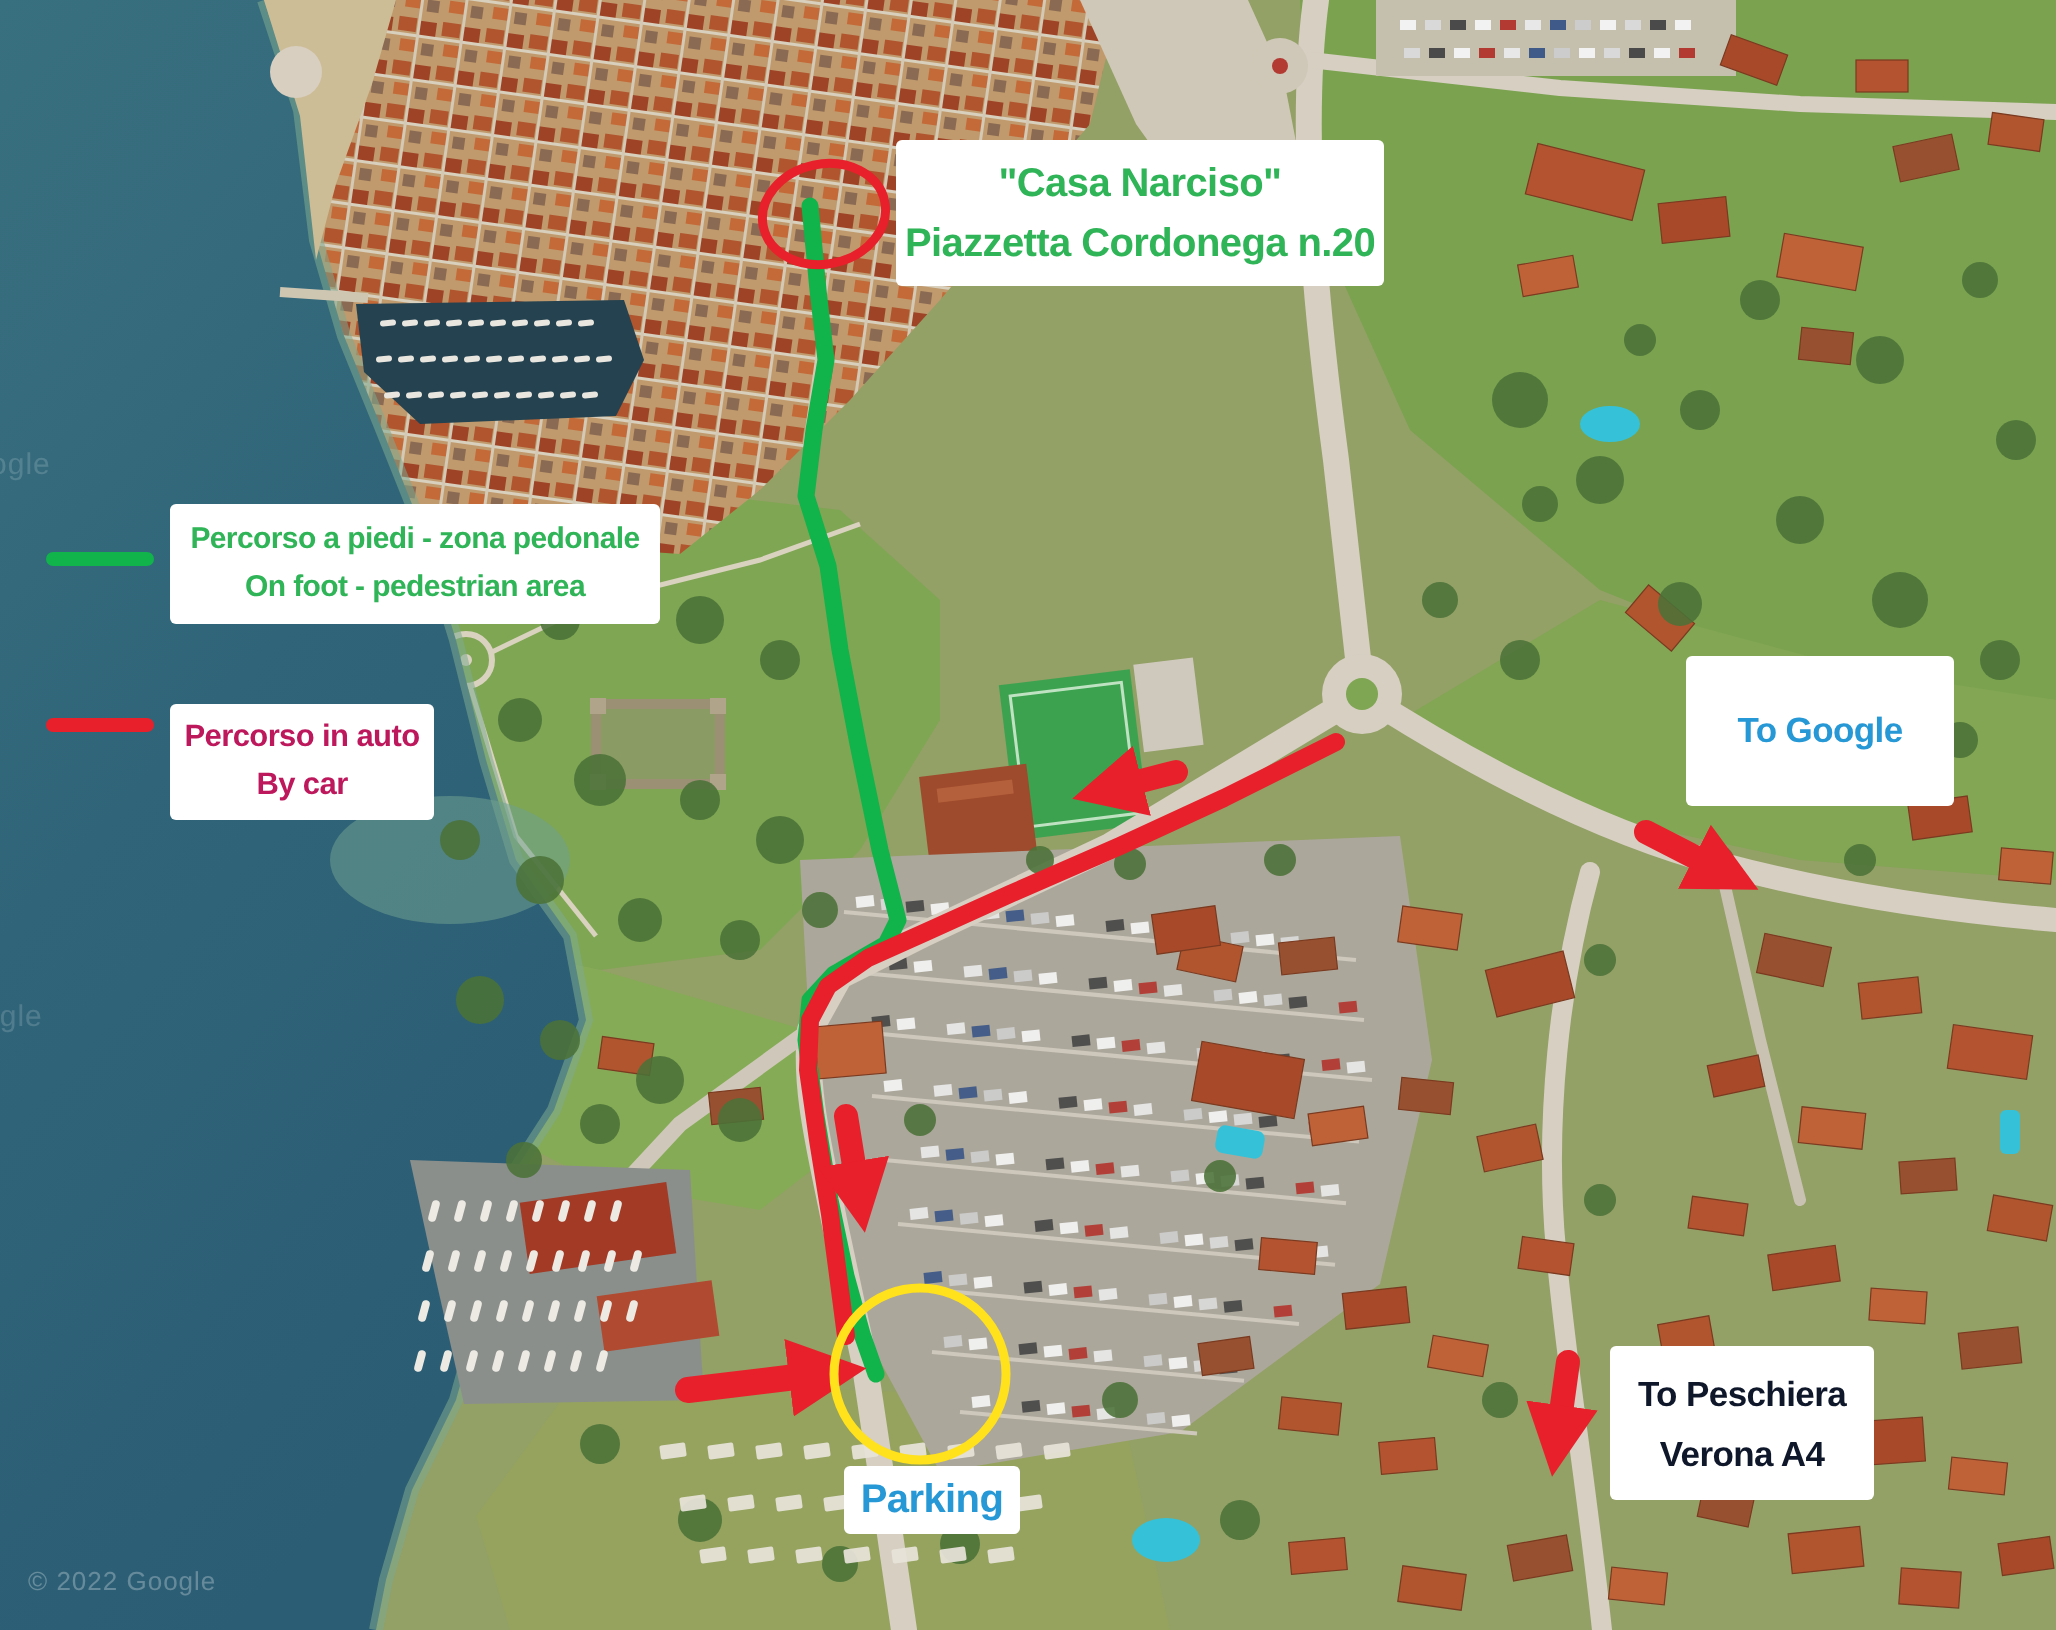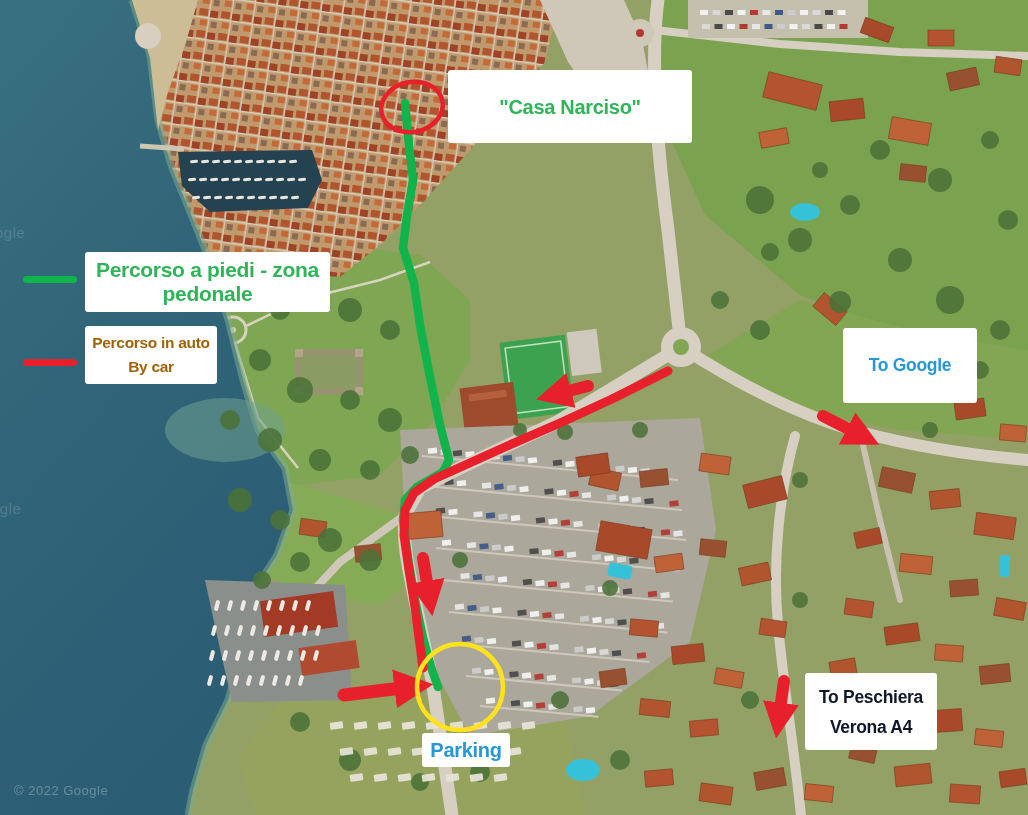--- a/index.html
+++ b/index.html
@@ -9,22 +9,22 @@
     background:#8aa15e;
   }
   .stage svg{position:absolute;left:0;top:0;}
   .label-box{
     position:absolute;background:#ffffff;border-radius:3px;
     display:flex;flex-direction:column;justify-content:center;align-items:center;
     text-align:center;font-weight:bold;letter-spacing:-0.3px;
   }
   .label-box div{width:100%;}
   .lb-casa{left:448px;top:70px;width:244px;height:73px;color:#2fb457;font-size:20px;line-height:30px;}
-  .lb-walk{left:85px;top:252px;width:245px;height:60px;color:#2fb457;font-size:21px;line-height:24px;}
-  .lb-car{left:85px;top:326px;width:132px;height:58px;color:#a16207;font-size:15.5px;line-height:24px;}
+  .lb-walk{left:85px;top:252px;width:245px;height:60px;color:#2fb457;font-size:15px;line-height:24px;}
+  .lb-car{left:85px;top:352px;width:132px;height:58px;color:#be185d;font-size:15.5px;line-height:24px;}
   .lb-verona{left:843px;top:328px;width:134px;height:75px;color:#2598d5;font-size:17.5px;line-height:29px;}
   .lb-peschiera{left:805px;top:673px;width:132px;height:77px;color:#0f172a;font-size:17.5px;line-height:30px;}
   .lb-parking{left:422px;top:733px;width:88px;height:34px;color:#2598d5;font-size:20px;line-height:22px;}
   .swatch{position:absolute;height:7px;width:54px;border-radius:4px;}
   .sw-walk{left:23px;top:276px;background:#11b34b;}
   .sw-car{left:23px;top:359px;background:#e8202b;}
   .wm{position:absolute;color:rgba(255,255,255,0.28);font-size:13px;letter-spacing:0.5px;pointer-events:none;}
   .wm-c{left:14px;top:783px;}
   .wm-t1{left:-26px;top:224px;font-size:15px;color:rgba(255,255,255,0.16);}
   .wm-t2{left:-30px;top:500px;font-size:15px;color:rgba(255,255,255,0.16);}
@@ -512,25 +512,27 @@
       <line x1="344" y1="695" x2="410" y2="687" stroke="#e8202b" stroke-width="13" marker-end="url(#ah)"></line>
       <line x1="823" y1="416" x2="860" y2="435" stroke="#e8202b" stroke-width="12" marker-end="url(#ah)"></line>
       <line x1="784" y1="681" x2="779" y2="717" stroke="#e8202b" stroke-width="12" marker-end="url(#ah)"></line>
       <ellipse cx="412" cy="107" rx="31" ry="25" transform="rotate(-12 412 107)" stroke="#e8202b" stroke-width="4.5"></ellipse>
       <circle cx="460" cy="687" r="43" stroke="#ffe11c" stroke-width="4.5"></circle>
     </g>
   </svg>
 
   <div class="label-box lb-casa">
     <div>"Casa Narciso"</div>
+    <div>Piazzetta Cordonega n.20</div>
   </div>
 
   <div class="swatch sw-walk"></div>
   <div class="label-box lb-walk">
     <div>Percorso a piedi - zona pedonale</div>
+    <div>On foot - pedestrian area</div>
   </div>
 
   <div class="swatch sw-car"></div>
   <div class="label-box lb-car">
     <div>Percorso in auto</div>
     <div>By car</div>
   </div>
 
   <div class="label-box lb-verona">
     <div>To Google</div>

